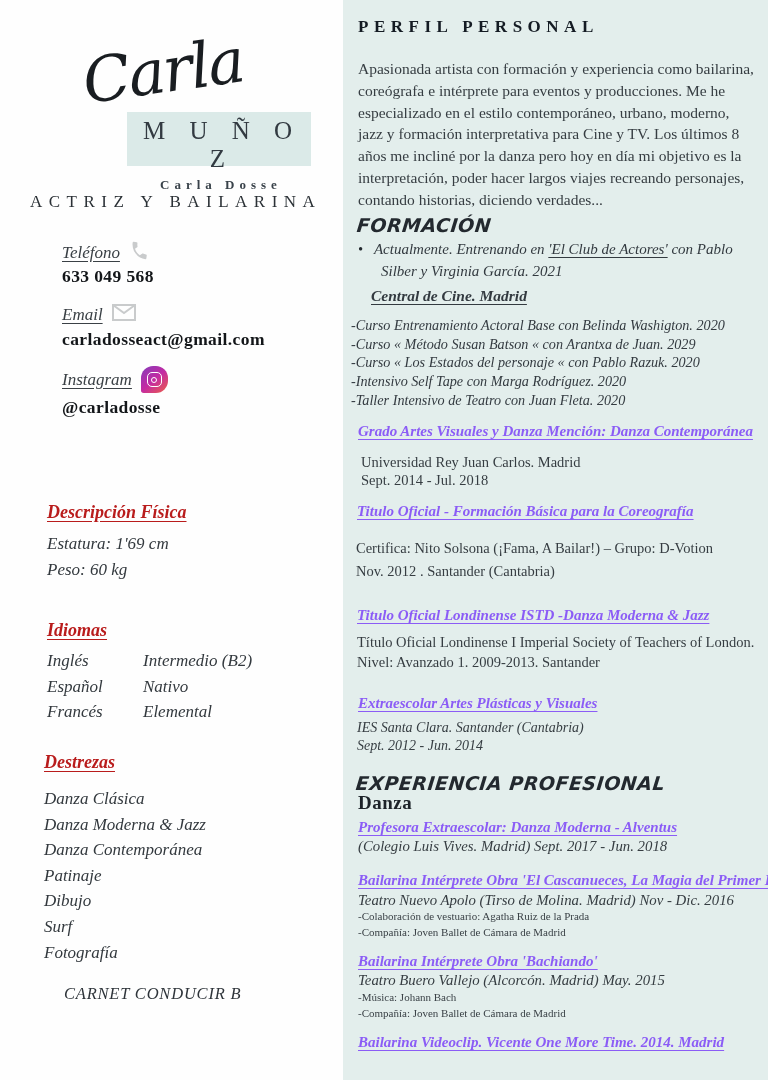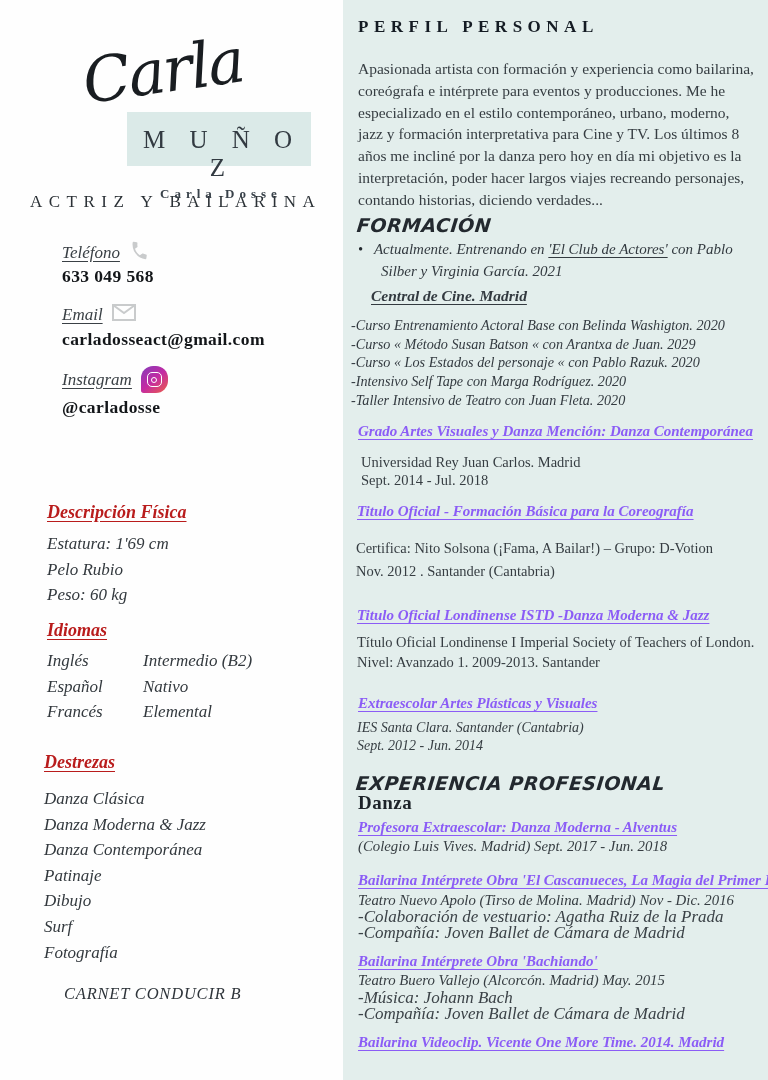--- a/index.html
+++ b/index.html
@@ -14,21 +14,21 @@
 
   
   .logo-script {
     position:absolute; left:82px; top:28px; width:250px;
     font-family:"DejaVu Serif",serif; font-style:italic; font-weight:400;
     font-size:62px; color:#191d21; transform:rotate(-8deg); z-index:2;
     letter-spacing:-2px; white-space:nowrap;
   }
   .surname-box {
     position:absolute; left:127px; top:112px; width:184px; height:54px;
-    background:#dbeae8; z-index:1; text-align:center; padding-top:14px;
+    background:#dbeae8; z-index:1; text-align:center; padding-top:5px;
   }
   .surname { font-size:25px; letter-spacing:9px; color:#323a41; margin-left:6px; }
   .subname { font-size:13px; font-weight:bold; letter-spacing:5px; color:#39424a; margin-top:4px; margin-left:4px; }
   .role {
     position:absolute; left:30px; top:192px; width:300px;
     font-size:17px; letter-spacing:6.5px; color:#2b3136; white-space:nowrap;
   }
   .contact-row { position:absolute; left:62px; display:flex; align-items:center; gap:9px; }
   .contact-label { font-style:italic; font-size:17px; text-decoration:underline; text-underline-offset:3px; color:#3a4045; }
   .contact-value { position:absolute; left:62px; font-weight:bold; font-size:17.5px; color:#131619; letter-spacing:0.4px; white-space:nowrap; }
@@ -68,21 +68,21 @@
   }
   .u { text-decoration:underline; text-underline-offset:3px; }
   .bullet-row { left:358px; top:241px; display:flex; gap:11px; font-size:15px; font-style:italic; color:#333a40; }
   .bullet-dot { font-size:14px; margin-top:1px; color:#23292f; }
   .bullet-line2 { left:381px; top:263px; font-size:15px; font-style:italic; color:#333a40; }
   .central { left:371px; top:287px; font-size:15.5px; font-style:italic; font-weight:bold; color:#333a40; }
   .courses { left:351px; top:316px; font-size:14.2px; font-style:italic; color:#333a40; line-height:18.7px; white-space:nowrap; }
   .entry-title { font-size:15px; font-style:italic; font-weight:bold; color:#8b5cf6; white-space:nowrap; }
   .entry-lines { font-size:14.5px; color:#363d42; white-space:nowrap; }
   .entry-lines-it { font-style:italic; }
-  .notes { font-size:17px; font-style:italic; color:#3b4247; line-height:15.5px; white-space:nowrap; }
+  .notes { font-size:11px; color:#3b4247; line-height:15.5px; white-space:nowrap; }
   .danza-head { left:358px; top:792px; font-weight:bold; font-size:19px; color:#1d2329; letter-spacing:0.5px; }
 </style>
 </head>
 <body>
 
 <div class="page">
   <div class="right-bg"></div>
 
   <div class="logo-script">Carla</div>
 
@@ -121,21 +121,20 @@
         <span class="ig-lens"></span>
       </span>
     </span>
   </div>
   <div class="contact-value" style="top:397px;">@carladosse</div>
 
   <div class="side-section" style="top:502px;">
     <div class="side-title">Descripción Física</div>
     <div style="height:8px;"></div>
     <div class="side-item">Estatura: 1'69 cm</div>
-    <div class="side-item">Pelo Rubio</div>
     <div class="side-item">Peso: 60 kg</div>
   </div>
 
   <div class="side-section" style="top:620px;">
     <div class="side-title">Idiomas</div>
     <div style="height:7px;"></div>
     <div class="lang-row">
       <span class="lang-name">Inglés</span><span>Intermedio (B2)</span>
     </div>
     <div class="lang-row">

